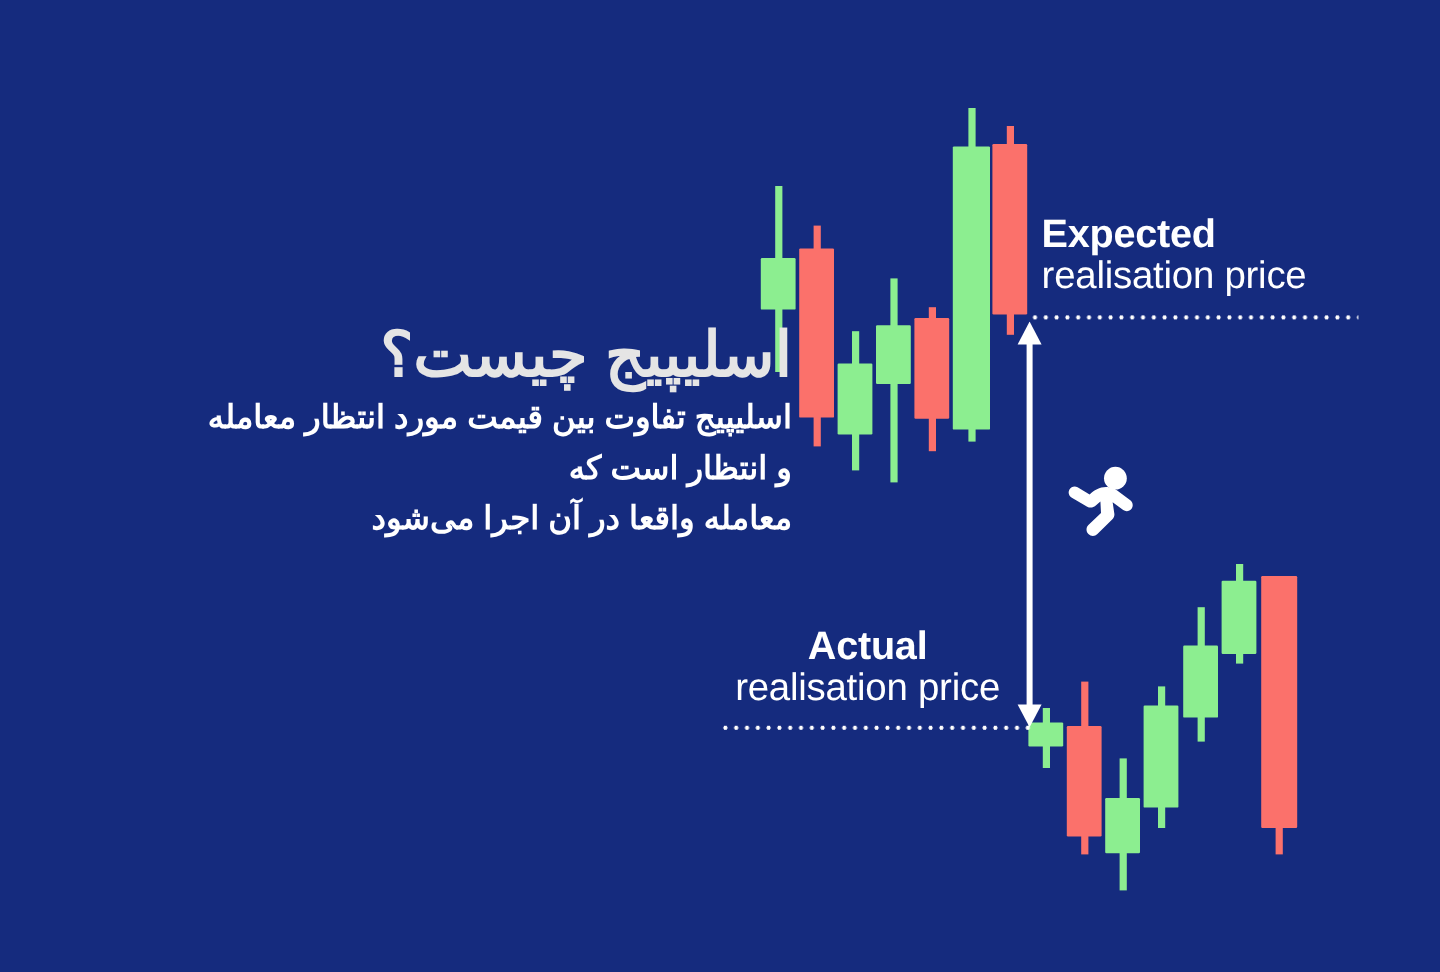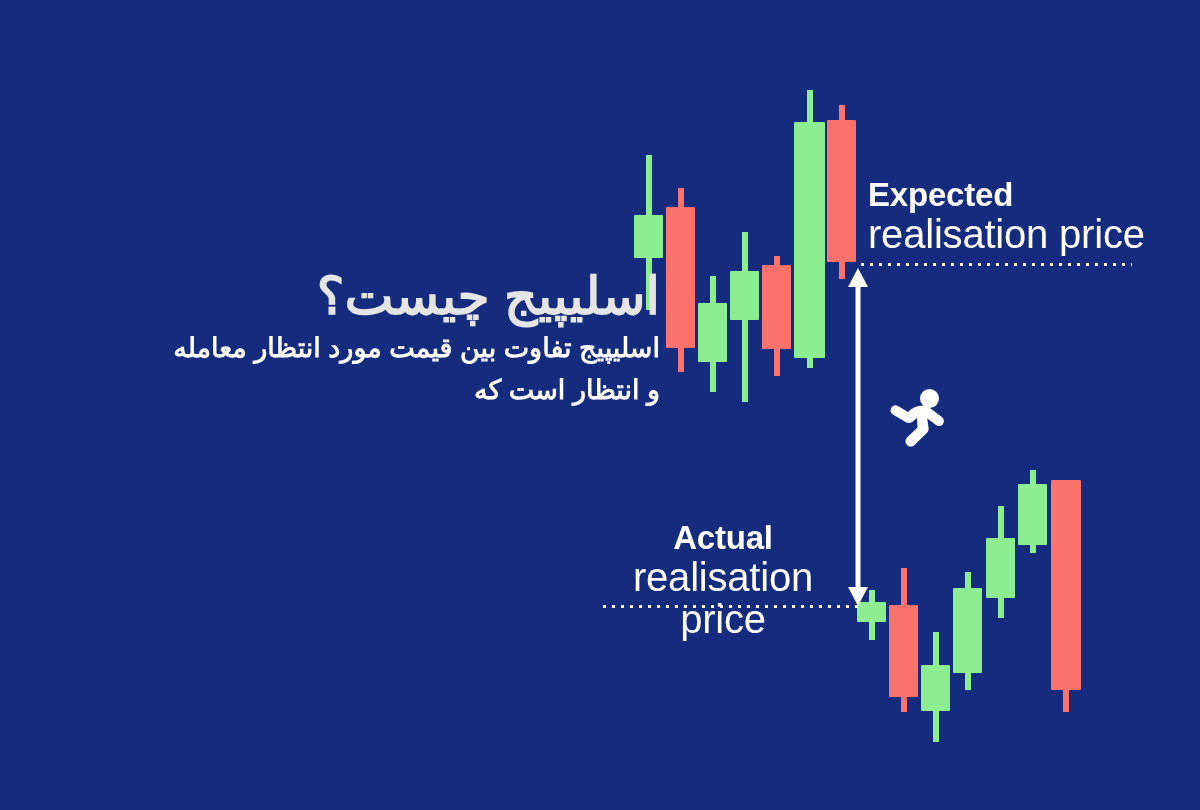--- a/index.html
+++ b/index.html
@@ -51,21 +51,21 @@
     position:absolute;
     height:5px;
     background-image:radial-gradient(circle, #ffffff 1.6px, rgba(0,0,0,0) 1.8px);
     background-size:9px 5px;
     background-repeat:repeat-x;
   }
 
   
   .lbl { position:absolute; color:#ffffff; line-height:1.06; }
   .lbl .strong { font-weight:bold; font-size:33px; letter-spacing:-0.2px; display:block; }
-  .lbl .light  { font-weight:normal; font-size:40px; letter-spacing:-0.2px; display:block; }
+  .lbl .light  { font-weight:normal; font-size:32px; letter-spacing:-0.2px; display:block; }
   .lbl-expected { left:868px; top:178px; text-align:left; }
   .lbl-actual   { left:592px; top:521px; width:262px; text-align:center; }
 
   
   .arrow-wrap { position:absolute; left:846px; top:268px; width:24px; height:338px; }
 
   
   .runner { position:absolute; left:884px; top:385px; width:66px; height:66px; }
 </style>
 </head>
@@ -161,16 +161,17 @@
       <span class="strong">Actual</span>
       <span class="light">realisation price</span>
     </div>
   </div>
 
   <div class="text-col">
     <div class="headline">اسلیپیج چیست؟</div>
     <div class="body-copy">
       <div>اسلیپیج تفاوت بین قیمت مورد انتظار معامله</div>
       <div>و انتظار است که</div>
+      <div>معامله واقعا در آن اجرا می‌شود</div>
     </div>
   </div>
 
 </div>
 
 </body></html>

